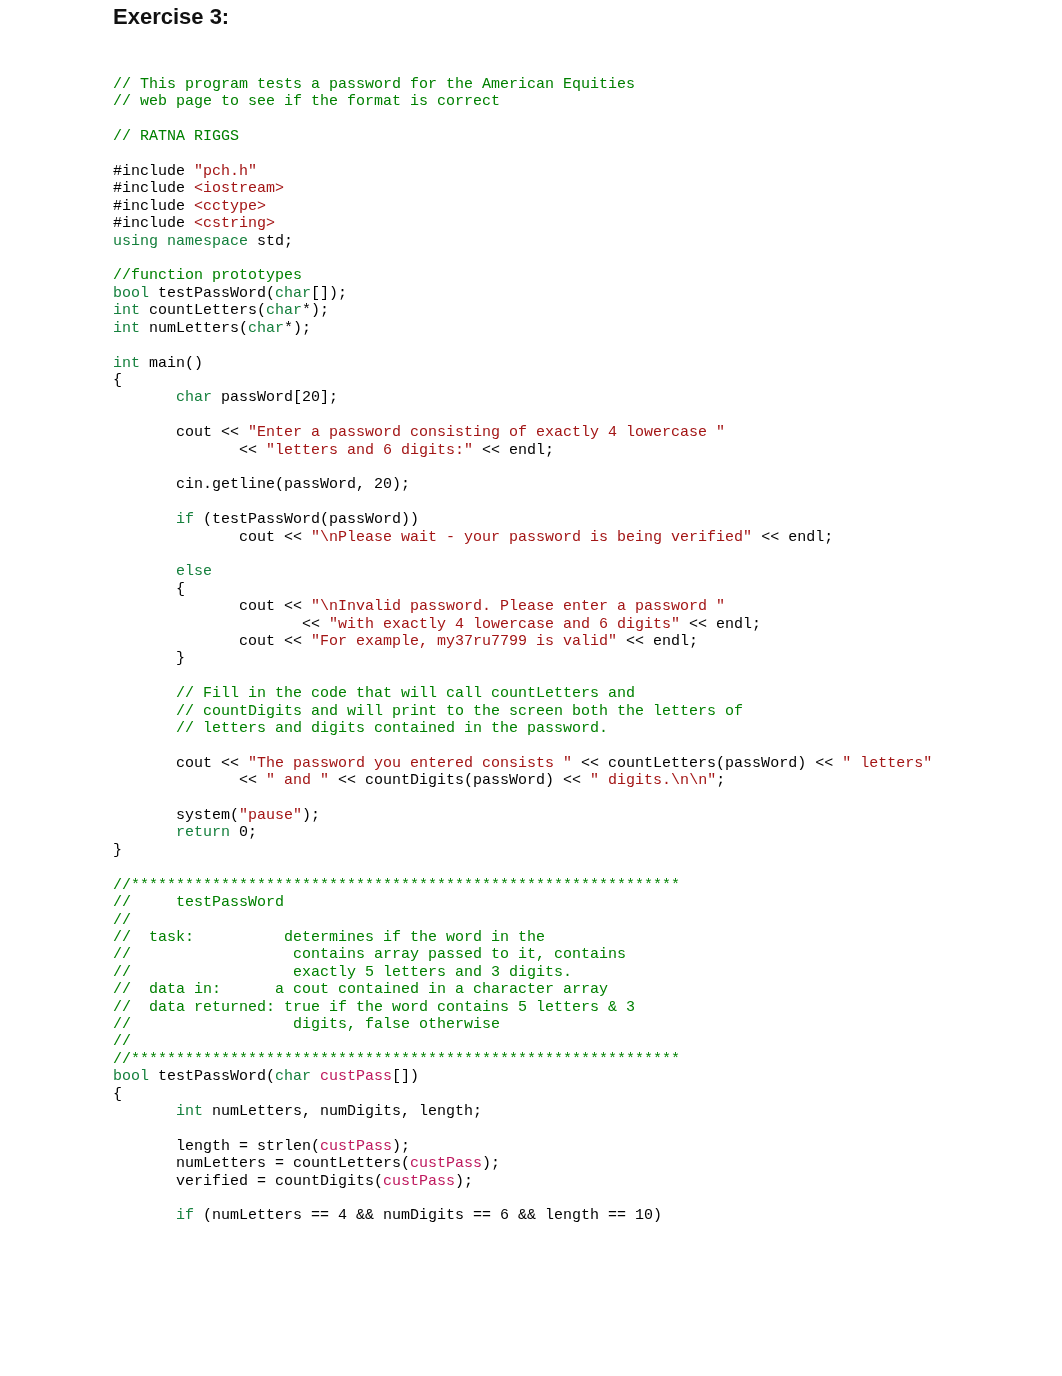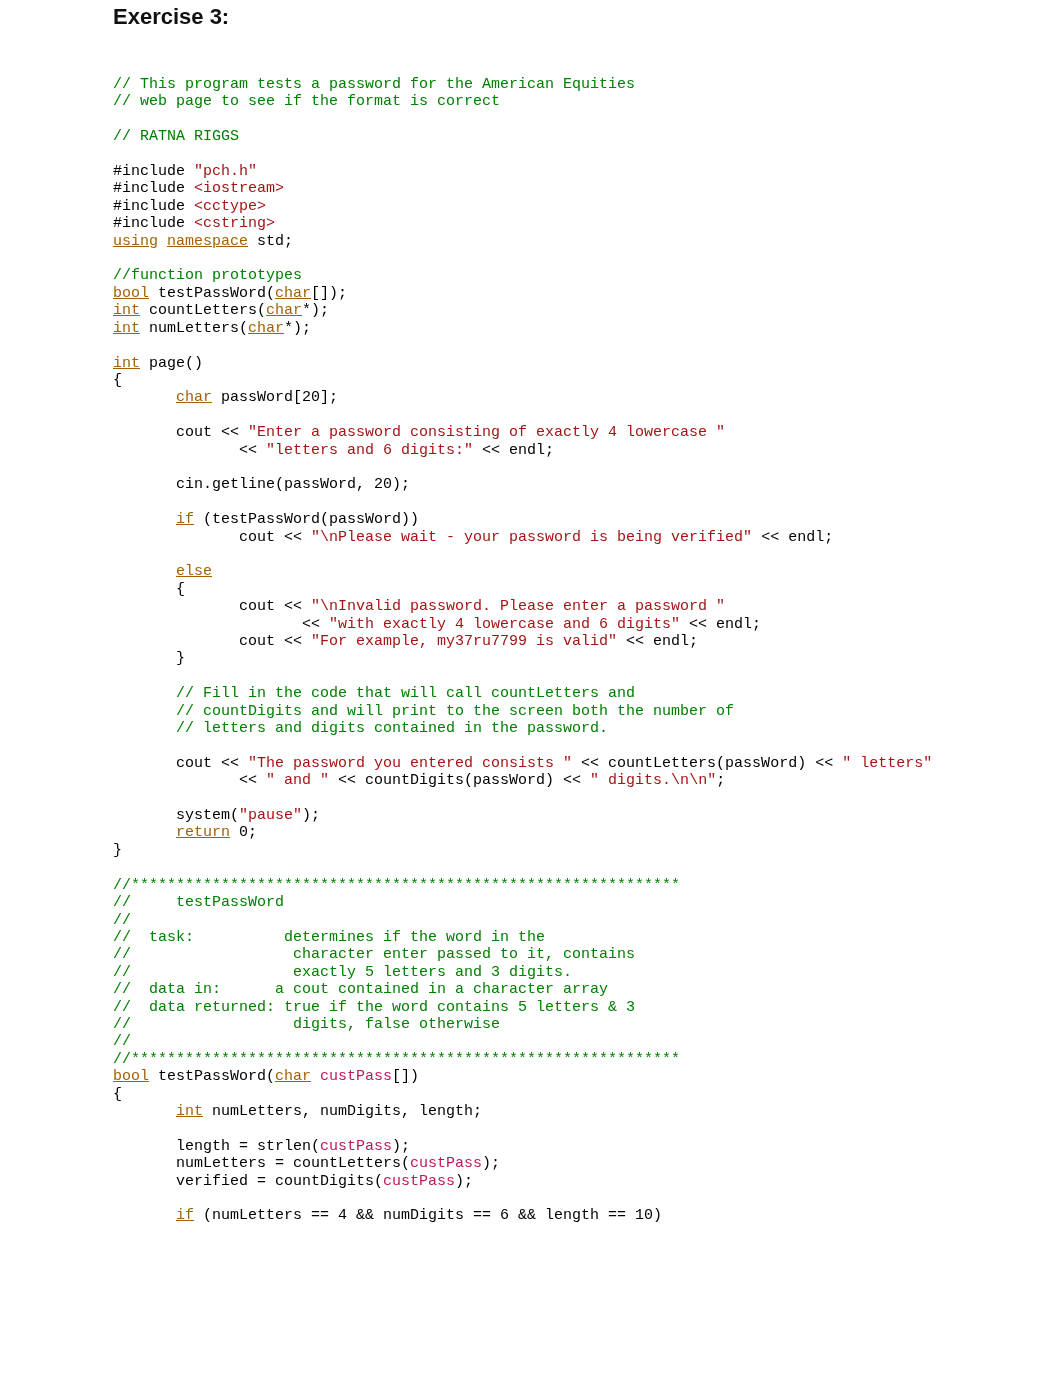--- a/index.html
+++ b/index.html
@@ -21,21 +21,21 @@
   }
   .code-block {
     font-family: Consolas, "Courier New", monospace;
     font-size: 15px;
     line-height: 17.4px;
     white-space: pre;
     margin: 46px 0 0 113px;
     color: #000;
   }
   .cmt { color: #008000; margin-top: 24px; }
-  .kw  { color: #a16207; text-decoration: underline; }
+  .kw  { color: #15803d; }
   .prep{ color: #000000; }
   .str { color: #a31515; }
   .param { color: #be185d; }
 </style>
 </head>
 <body>
 
 <div class="doc">
   <h2 class="title">Exercise 3:</h2>
 
@@ -48,55 +48,55 @@
 <span class="prep">#include</span> <span class="str">&lt;iostream&gt;</span>
 <span class="prep">#include</span> <span class="str">&lt;cctype&gt;</span>
 <span class="prep">#include</span> <span class="str">&lt;cstring&gt;</span>
 <span class="kw">using</span> <span class="kw">namespace</span><span> std;</span>
 
 <span class="cmt">//function prototypes</span>
 <span class="kw">bool</span><span> testPassWord(</span><span class="kw">char</span><span>[]);</span>
 <span class="kw">int</span><span> countLetters(</span><span class="kw">char</span><span>*);</span>
 <span class="kw">int</span><span> numLetters(</span><span class="kw">char</span><span>*);</span>
 
-<span class="kw">int</span><span> page()</span>
+<span class="kw">int</span><span> main()</span>
 <span>{</span>
        <span class="kw">char</span><span> passWord[20];</span>
 
        <span>cout &lt;&lt; </span><span class="str">"Enter a password consisting of exactly 4 lowercase "</span>
               <span>&lt;&lt; </span><span class="str">"letters and 6 digits:"</span><span> &lt;&lt; endl;</span>
 
        <span>cin.getline(passWord, 20);</span>
 
        <span class="kw">if</span><span> (testPassWord(passWord))</span>
               <span>cout &lt;&lt; </span><span class="str">"\nPlease wait - your password is being verified"</span><span> &lt;&lt; endl;</span>
 
        <span class="kw">else</span>
        <span>{</span>
               <span>cout &lt;&lt; </span><span class="str">"\nInvalid password. Please enter a password "</span>
                      <span>&lt;&lt; </span><span class="str">"with exactly 4 lowercase and 6 digits"</span><span> &lt;&lt; endl;</span>
               <span>cout &lt;&lt; </span><span class="str">"For example, my37ru7799 is valid"</span><span> &lt;&lt; endl;</span>
        <span>}</span>
 
        <span class="cmt">// Fill in the code that will call countLetters and</span>
-       <span class="cmt">// countDigits and will print to the screen both the number of</span>
+       <span class="cmt">// countDigits and will print to the screen both the letters of</span>
        <span class="cmt">// letters and digits contained in the password.</span>
 
        <span>cout &lt;&lt; </span><span class="str">"The password you entered consists "</span><span> &lt;&lt; countLetters(passWord) &lt;&lt; </span><span class="str">" letters"</span>
               <span>&lt;&lt; </span><span class="str">" and "</span><span> &lt;&lt; countDigits(passWord) &lt;&lt; </span><span class="str">" digits.\n\n"</span><span>;</span>
 
        <span>system(</span><span class="str">"pause"</span><span>);</span>
        <span class="kw">return</span><span> 0;</span>
 <span>}</span>
 
 <span class="cmt">//*************************************************************</span>
 <span class="cmt">//     testPassWord</span>
 <span class="cmt">//</span>
 <span class="cmt">//  task:          determines if the word in the</span>
-<span class="cmt">//                  character enter passed to it, contains</span>
+<span class="cmt">//                  contains array passed to it, contains</span>
 <span class="cmt">//                  exactly 5 letters and 3 digits.</span>
 <span class="cmt">//  data in:      a cout contained in a character array</span>
 <span class="cmt">//  data returned: true if the word contains 5 letters &amp; 3</span>
 <span class="cmt">//                  digits, false otherwise</span>
 <span class="cmt">//</span>
 <span class="cmt">//*************************************************************</span>
 <span class="kw">bool</span><span> testPassWord(</span><span class="kw">char</span> <span class="param">custPass</span><span>[])</span>
 <span>{</span>
        <span class="kw">int</span><span> numLetters, numDigits, length;</span>
 

